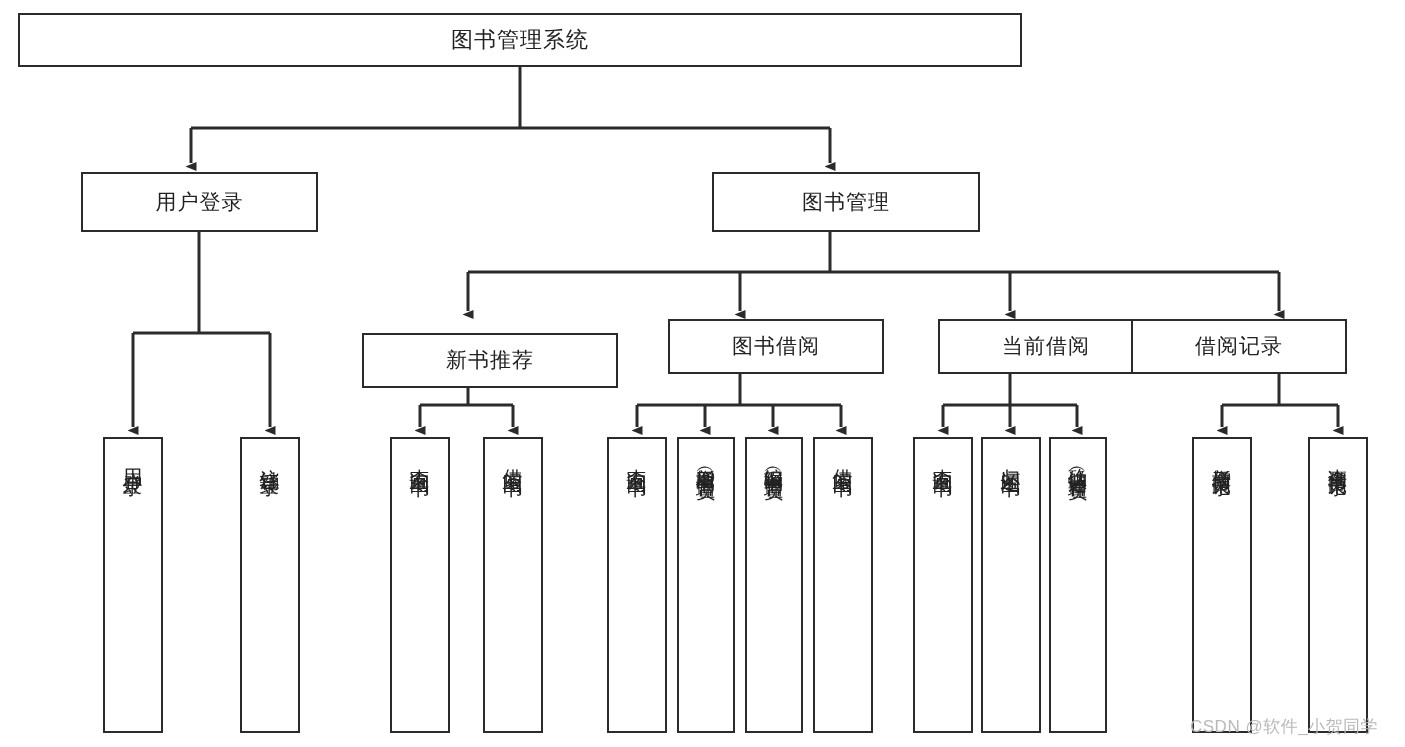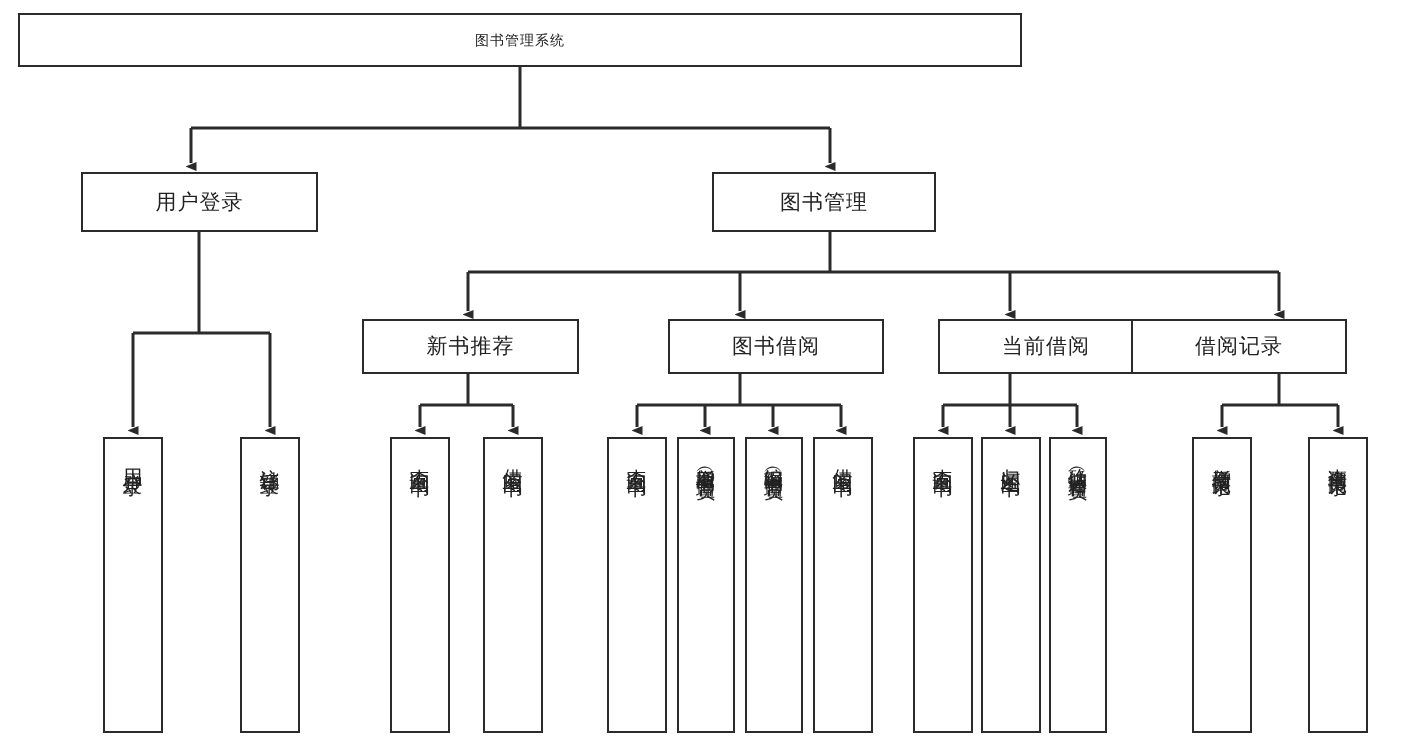--- a/index.html
+++ b/index.html
@@ -37,21 +37,21 @@
     line-height:1.18;
     letter-spacing:1px;
     color:#222222;
     white-space:nowrap;
   }
   
   .node.horiz .label{
     font-size:21px;
   }
   .node.root .label{
-    font-size:14px;
+    font-size:22px;
   }
   
   .node.leaf{
     align-items:flex-start;
     justify-content:center;
     padding-top:14px;
   }
   .node.leaf .label{
     writing-mode:vertical-rl;
     text-orientation:upright;
@@ -130,25 +130,25 @@
   </svg>
 
   <div class="node root horiz" style="left:18px; top:13px; width:1004px; height:54px;">
     <span class="label">图书管理系统</span>
   </div>
 
   <div class="node horiz" style="left:81px; top:172px; width:237px; height:60px;">
     <span class="label">用户登录</span>
   </div>
 
-  <div class="node horiz" style="left:712px; top:172px; width:224px; height:60px;">
+  <div class="node horiz" style="left:712px; top:172px; width:268px; height:60px;">
     <span class="label">图书管理</span>
   </div>
 
-  <div class="node horiz" style="left:362px; top:319px; width:217px; height:55px;">
+  <div class="node horiz" style="left:362px; top:333px; width:256px; height:55px;">
     <span class="label">新书推荐</span>
   </div>
 
   <div class="node horiz" style="left:632px; top:319px; width:216px; height:55px;margin-left:36px;">
     <span class="label">图书借阅</span>
   </div>
 
   <div class="node horiz" style="left:902px; top:319px; width:216px; height:55px;margin-left:36px;">
     <span class="label">当前借阅</span>
   </div>
@@ -202,14 +202,15 @@
   </div>
 
   <div class="node leaf tall" style="left:1192px; top:437px; width:60px; height:296px;">
     <span class="label">新增借阅记录</span>
   </div>
 
   <div class="node leaf tall" style="left:1308px; top:437px; width:60px; height:296px;">
     <span class="label">查询借阅记录</span>
   </div>
 
+  <div class="watermark" style="left:1190px; top:715px;">CSDN @软件_小贺同学</div>
 
 </div>
 
 </body></html>

